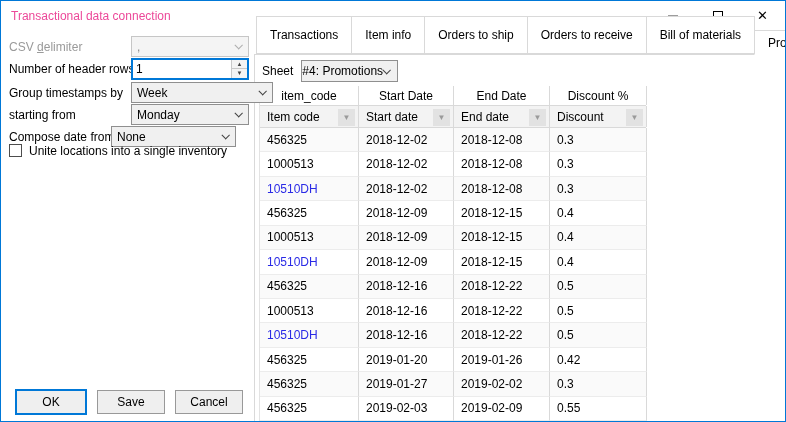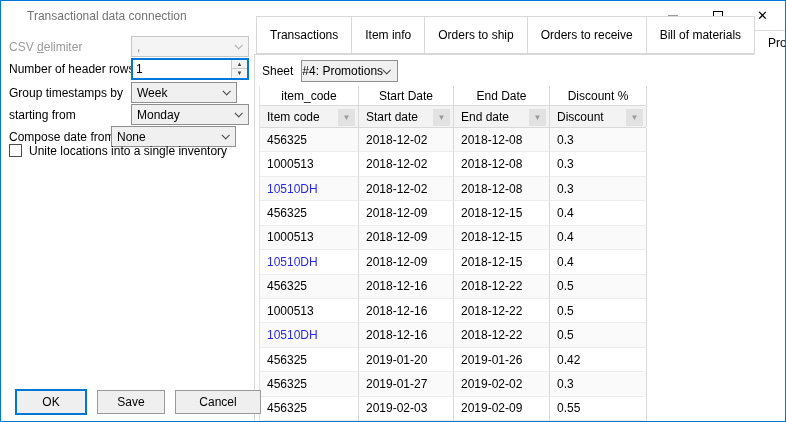--- a/index.html
+++ b/index.html
@@ -5,21 +5,21 @@
   html,body { margin:0; padding:0; background:#cfcfcf; }
   * { box-sizing:border-box; }
   .window {
     width:786px; height:422px; margin:0 auto;
     background:#ffffff; border:1px solid #0078d7;
     font-family:"Liberation Sans", sans-serif; font-size:12px; color:#000;
     position:relative; overflow:hidden;
   }
   
   .titlebar { height:29px; display:flex; align-items:center; background:#fff; }
-  .titlebar .title { padding-left:26px; font-size:12px; color:#737373; }
+  .titlebar .title { padding-left:10px; font-size:12px; color:#ec4899; }
   .win-controls { margin-left:auto; display:flex; height:100%; }
   .win-btn { width:45px; height:100%; display:flex; align-items:center; justify-content:center; }
   .min-glyph { width:10px; height:0; border-top:1px solid #9d9d9d; display:block; }
   .max-glyph { width:10px; height:9px; border:1px solid #000; display:block; }
   .close-glyph { font-size:13px; color:#000; line-height:1; }
   
   .main { display:flex; height:391px; }
   .left-panel { width:253px; position:relative; flex:none; }
   .form-row { position:absolute; left:0; width:100%; height:21px; display:flex; align-items:center; }
   .form-label { padding-left:8px; white-space:nowrap; }
@@ -120,21 +120,21 @@
           <span class="value">1</span>
           <span class="spin-btns">
             <span class="spin-btn">▲</span>
             <span class="spin-btn">▼</span>
           </span>
         </div>
       </div>
 
       <div class="form-row" style="top:52px;">
         <span class="form-label">Group timestamps by</span>
-        <div class="combo" style="left:130px; width:106px;">
+        <div class="combo" style="left:130px; width:142px;">
           <span>Week</span>
           <span class="chev"></span>
         </div>
       </div>
 
       <div class="form-row" style="top:74px;">
         <span class="form-label">starting from</span>
         <div class="combo" style="left:130px; width:118px;">
           <span>Monday</span>
           <span class="chev"></span>
@@ -150,21 +150,21 @@
       </div>
 
       <div class="chk-row" style="top:114px;">
         <span class="chk-box"></span>
         <span>Unite locations into a single inventory</span>
       </div>
 
       <div class="btn-row">
         <div class="btn default" style="left:14px; top:0; width:72px;">OK</div>
         <div class="btn" style="left:96px; top:1px; width:68px;">Save</div>
-        <div class="btn" style="left:174px; top:1px; width:86px;">Cancel</div>
+        <div class="btn" style="left:174px; top:1px; width:68px;">Cancel</div>
       </div>
     </div>
 
     <div class="right-panel">
       <div class="tabstrip" id="tabstrip">
           <div class="tab">Transactions</div>
           <div class="tab">Item info</div>
           <div class="tab">Orders to ship</div>
           <div class="tab">Orders to receive</div>
           <div class="tab">Bill of materials</div>

